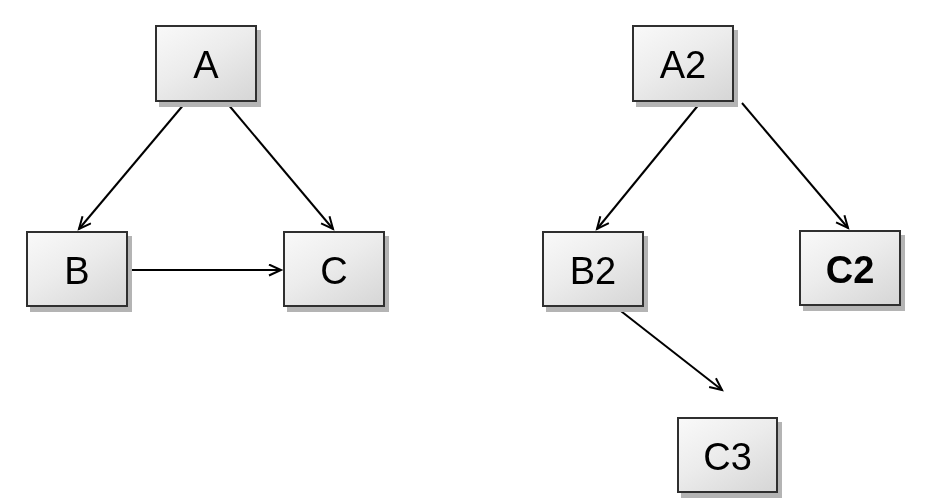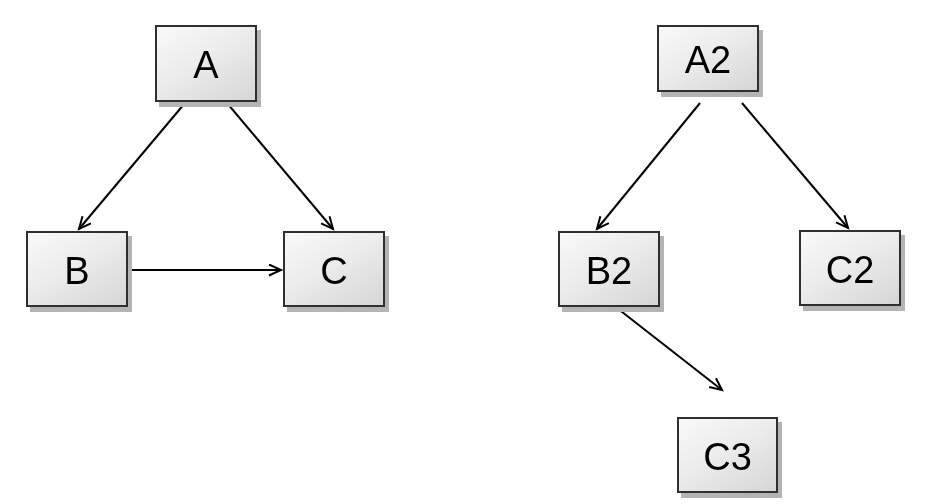--- a/index.html
+++ b/index.html
@@ -75,26 +75,26 @@
   <div id="nodes">
       <div class="node" style="left: 155px; top: 25px; width: 102px; height: 77px;">
         <span class="node-label">A</span>
       </div>
       <div class="node" style="left: 26px; top: 231px; width: 102px; height: 76px;">
         <span class="node-label">B</span>
       </div>
       <div class="node" style="left: 283px; top: 231px; width: 102px; height: 76px;">
         <span class="node-label">C</span>
       </div>
-      <div class="node" style="left: 657px; top: 25px; width: 102px; height: 67px;">
+      <div class="node" style="left: 632px; top: 25px; width: 102px; height: 77px;">
         <span class="node-label">A2</span>
       </div>
-      <div class="node" style="left: 542px; top: 231px; width: 102px; height: 76px; margin-left: 16px;">
+      <div class="node" style="left: 542px; top: 231px; width: 102px; height: 76px;">
         <span class="node-label">B2</span>
       </div>
-      <div class="node" style="left: 799px; top: 230px; width: 102px; height: 76px;">
+      <div class="node" style="left: 799px; top: 230px; width: 102px; height: 76px; font-weight: bold;">
         <span class="node-label">C2</span>
       </div>
       <div class="node" style="left: 677px; top: 392px; width: 101px; height: 76px; margin-top: 25px;">
         <span class="node-label">C3</span>
       </div>
     </div>
 </div>
 
 </body></html>

